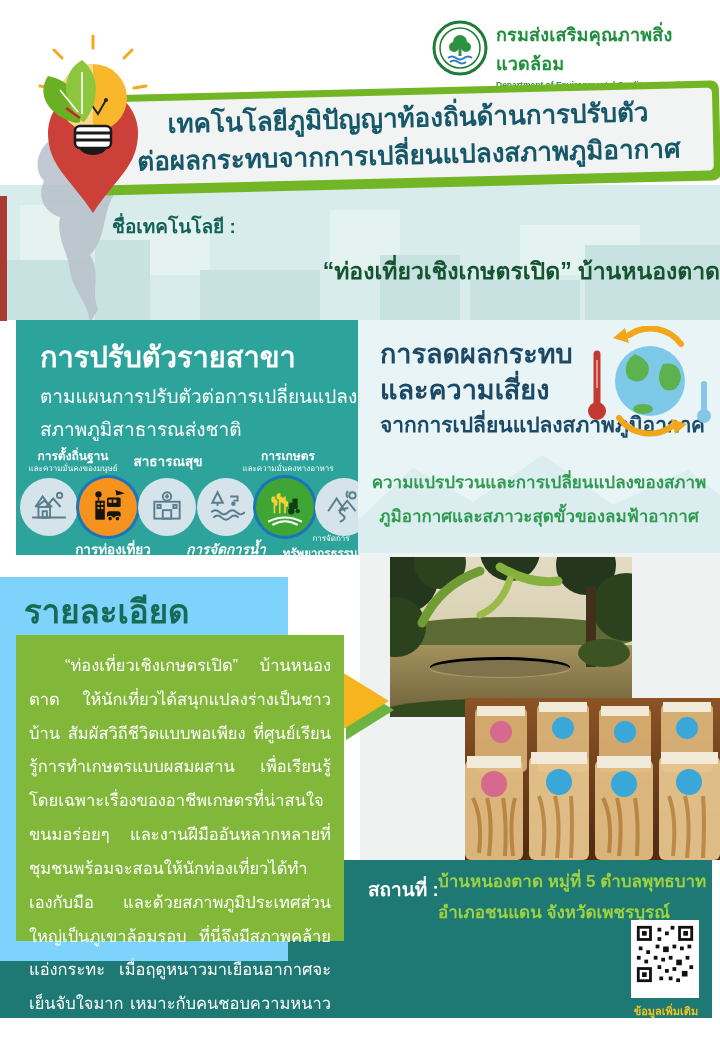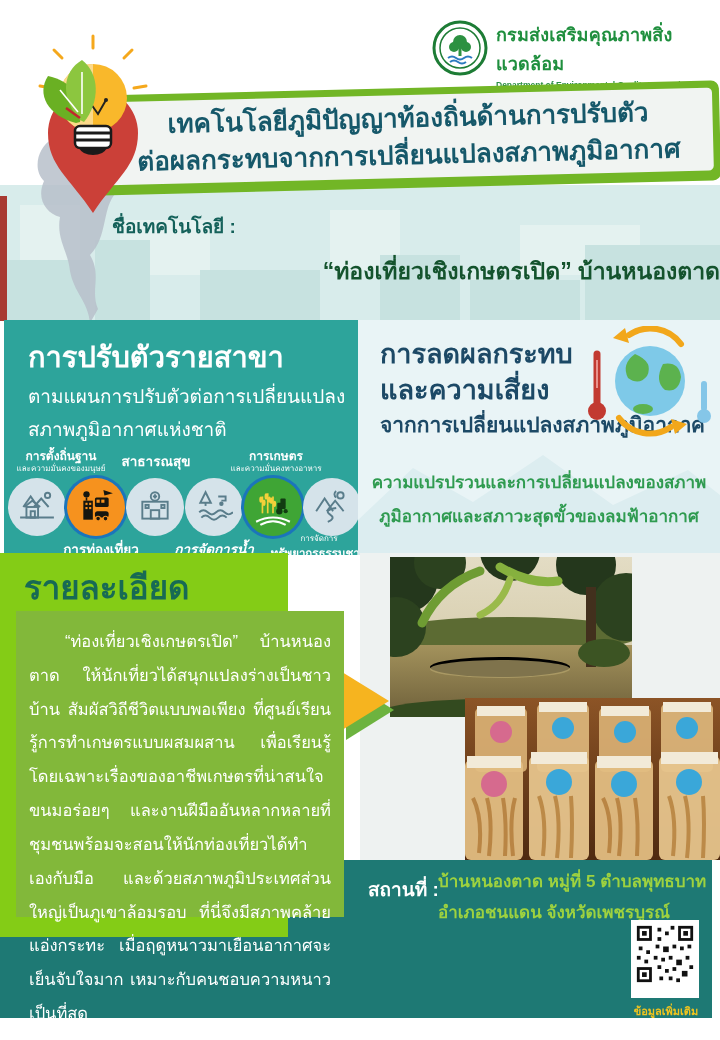--- a/index.html
+++ b/index.html
@@ -17,36 +17,36 @@
           border-radius:5px;display:flex;flex-direction:column;justify-content:center;align-items:center;}
   .banner-line{font-size:26px;font-weight:bold;color:#16586a;line-height:1.4;}
   
   .techsec{left:0;top:185px;width:720px;height:135px;background:#d8eceb;overflow:hidden;}
   .sky{position:absolute;background:#c7e2e0;}
   .sky2{position:absolute;background:#e4f2f0;}
   .tech-label{position:absolute;left:112px;top:26px;font-size:19px;font-weight:bold;color:#14615a;}
   .tech-name{position:absolute;left:0;top:68px;width:100%;text-align:right;
              font-size:23px;font-weight:bold;color:#14532d;}
   
-  .panel-left{left:4px;top:320px;width:358px;height:235px;background:#2da49b;padding-left:16px;}
+  .panel-left{left:16px;top:320px;width:358px;height:235px;background:#2da49b;padding-left:16px;}
   .pl-h{position:absolute;left:24px;top:14px;font-size:29px;font-weight:bold;color:#ffffff;}
   .pl-sub{position:absolute;left:24px;top:60px;font-size:19px;color:#ffffff;line-height:1.75;}
   .sector-circle{position:absolute;width:58px;height:58px;border-radius:50%;background:#d5e3ea;
                  display:flex;align-items:center;justify-content:center;}
   .sector-hl{box-shadow:0 0 0 3px #1b75bb;}
   .slab{position:absolute;width:130px;text-align:center;color:#fff;line-height:1.15;}
   .slab b{font-size:12px;}
   .slab small{font-size:8px;display:block;}
   .slab .big{font-size:13.5px;font-weight:bold;}
   .panel-right{left:358px;top:320px;width:362px;height:235px;background:#e9f4f6;overflow:hidden;}
   .pr-h{position:absolute;left:22px;font-size:27px;font-weight:bold;color:#1c4966;}
   .pr-sub{position:absolute;left:22px;top:88px;font-size:21px;font-weight:bold;color:#1c4966;}
   .pr-body{position:absolute;left:0;width:100%;text-align:center;font-size:17px;color:#2f9b50;font-weight:bold;}
   
-  .details{left:0;top:553px;width:288px;height:384px;background:#84cc16;}
+  .details{left:0;top:577px;width:288px;height:384px;background:#7dd3fc;}
   .det-h{position:absolute;left:24px;top:8px;font-size:33px;font-weight:bold;color:#176a54;}
   .det-box{position:absolute;left:16px;top:58px;width:328px;height:306px;background:#82b83a;}
   .det-p{margin:0;padding:14px 13px;font-size:16.5px;line-height:2.05;color:#ffffff;
          text-align:justify;text-indent:36px;}
   
   .photos{left:360px;top:553px;width:360px;height:307px;background:#eef2f1;}
   .arrow-green{left:346px;top:680px;width:0;height:0;border-top:30px solid transparent;
          border-bottom:30px solid transparent;border-left:48px solid #6db33f;}
   .arrow-yellow{left:342px;top:672px;width:0;height:0;border-top:29px solid transparent;
          border-bottom:29px solid transparent;border-left:47px solid #f6b41f;}
@@ -141,21 +141,21 @@
       <path d="M42,62 L60,84" stroke="#ffffff" stroke-width="1.6"></path>
       <path d="M64,44 L64,86" stroke="#ffffff" stroke-width="1.6"></path>
       <path d="M48,80 l14,10" stroke="#c1272d" stroke-width="2.5"></path>
     </svg>
   </div>
 
   <div class="abs panel-left">
     <div class="pl-h">การปรับตัวรายสาขา</div>
     <div class="pl-sub">
       <span>ตามแผนการปรับตัวต่อการเปลี่ยนแปลง</span><br>
-      <span>สภาพภูมิอากาศแห่งชาติ</span>
+      <span>สภาพภูมิสาธารณส่งชาติ</span>
     </div>
 
     <div class="slab" style="left:-8px;top:126px;">
       <b>การตั้งถิ่นฐาน</b>
       <small>และความมั่นคงของมนุษย์</small>
     </div>
     <div class="slab" style="left:87px;top:132px;">
       <b style="font-size:13.5px;">สาธารณสุข</b>
     </div>
     <div class="slab" style="left:207px;top:126px;">

